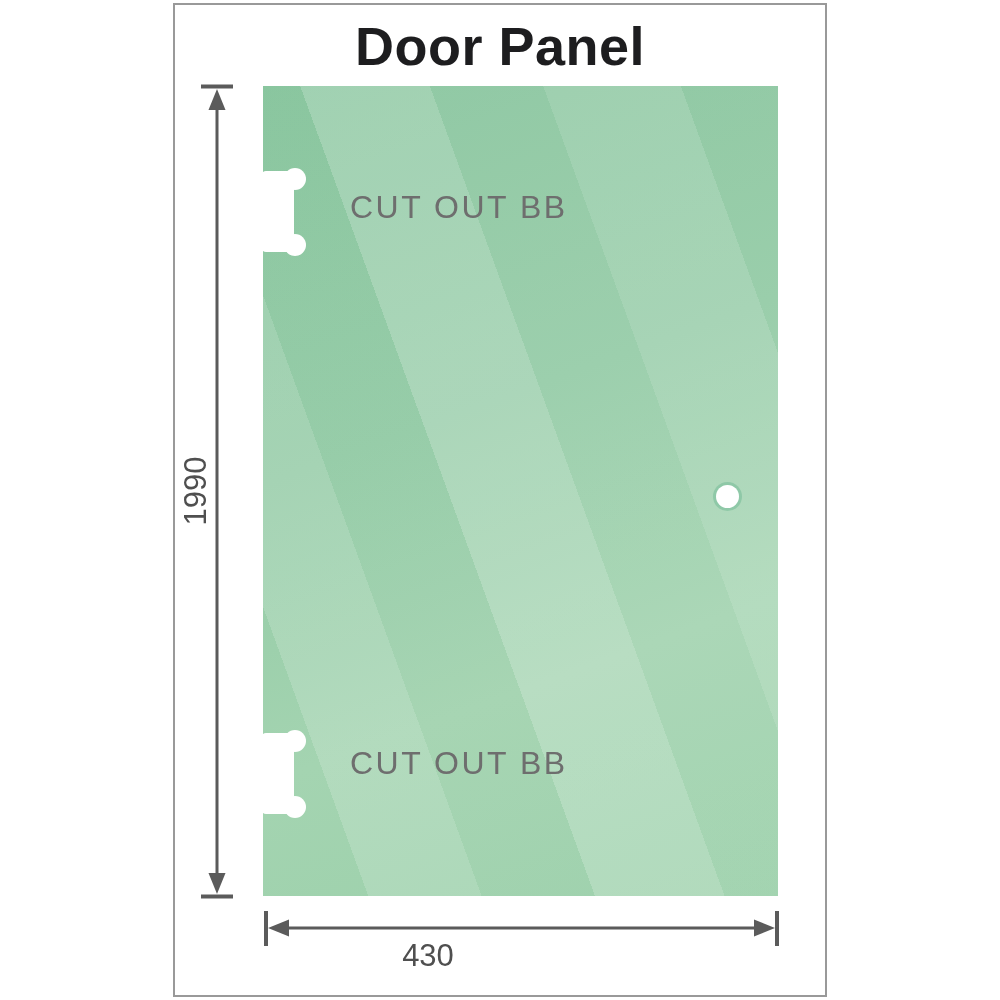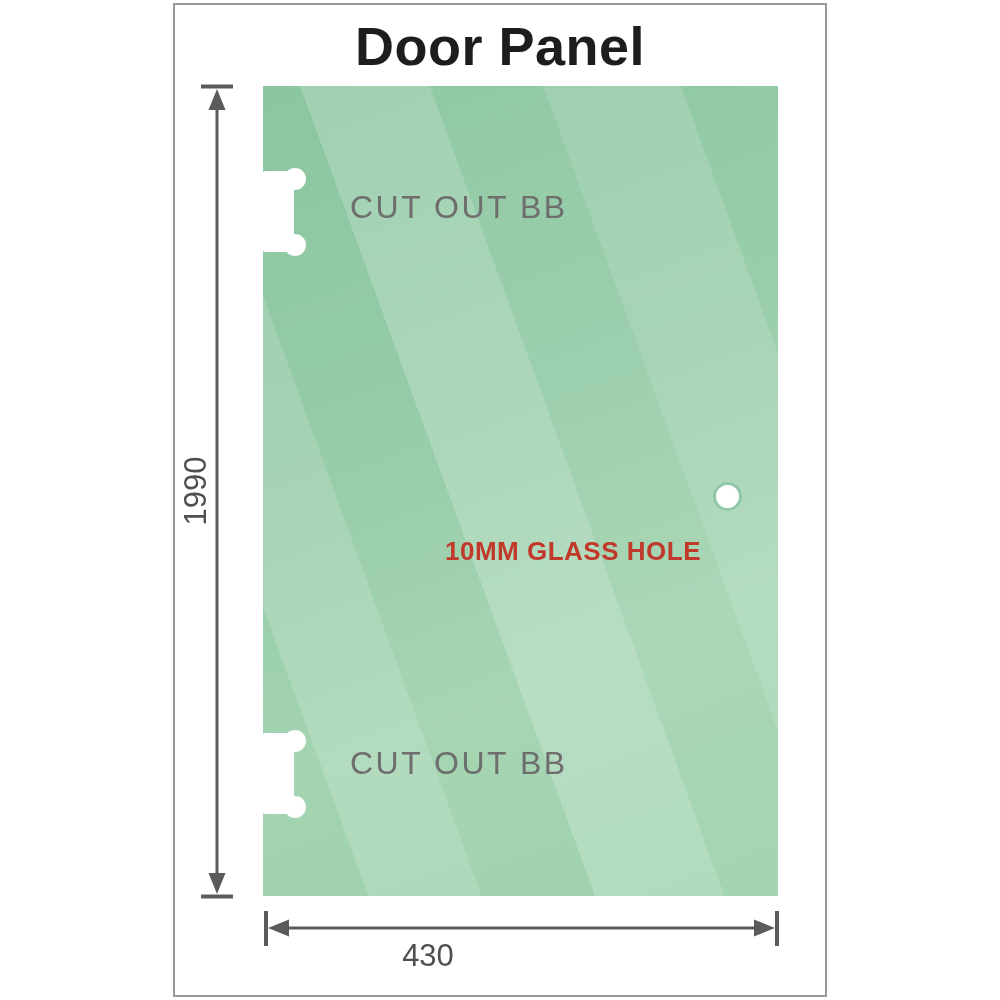--- a/index.html
+++ b/index.html
@@ -143,21 +143,20 @@
         <circle cx="32" cy="79" r="11"></circle>
       </g>
     </svg>
 
     <div class="cutout-label top">CUT OUT BB</div>
 
     <div class="cutout-label bottom">CUT OUT BB</div>
 
     <div class="hole"></div>
 
-    <div class="hole-label">10MM GLASS HOLE</div>
   </div>
 
   <svg class="dims" viewBox="0 0 1000 1000" xmlns="http://www.w3.org/2000/svg">
     <g stroke="#5b5b5b" stroke-width="3" fill="#5b5b5b">
 
       <line x1="201" y1="86.5" x2="233" y2="86.5" stroke-width="4"></line>
       <line x1="201" y1="896.5" x2="233" y2="896.5" stroke-width="4"></line>
       <line x1="217" y1="104" x2="217" y2="880"></line>
       <polygon points="217,89 208.5,110 225.5,110" stroke="none"></polygon>
       <polygon points="217,894 208.5,873 225.5,873" stroke="none"></polygon>

